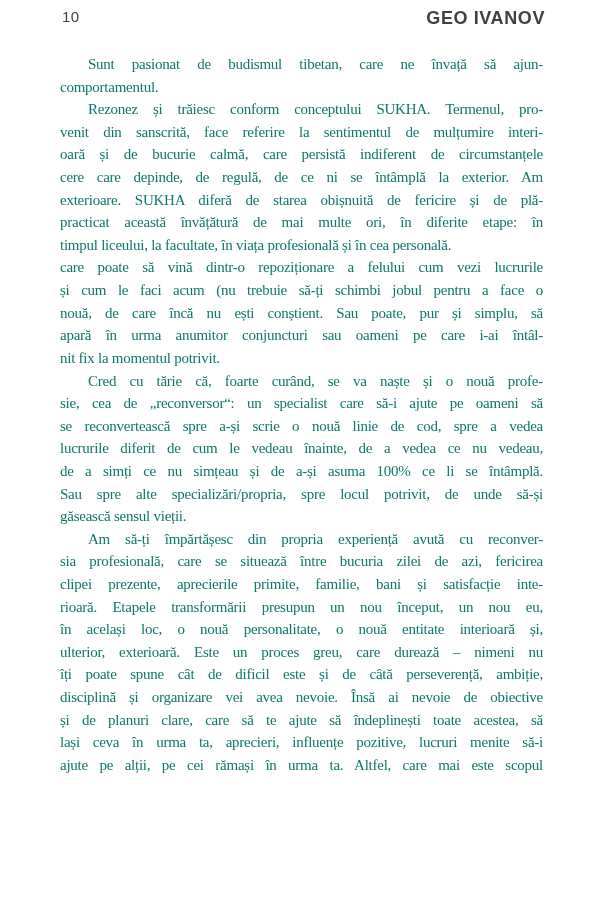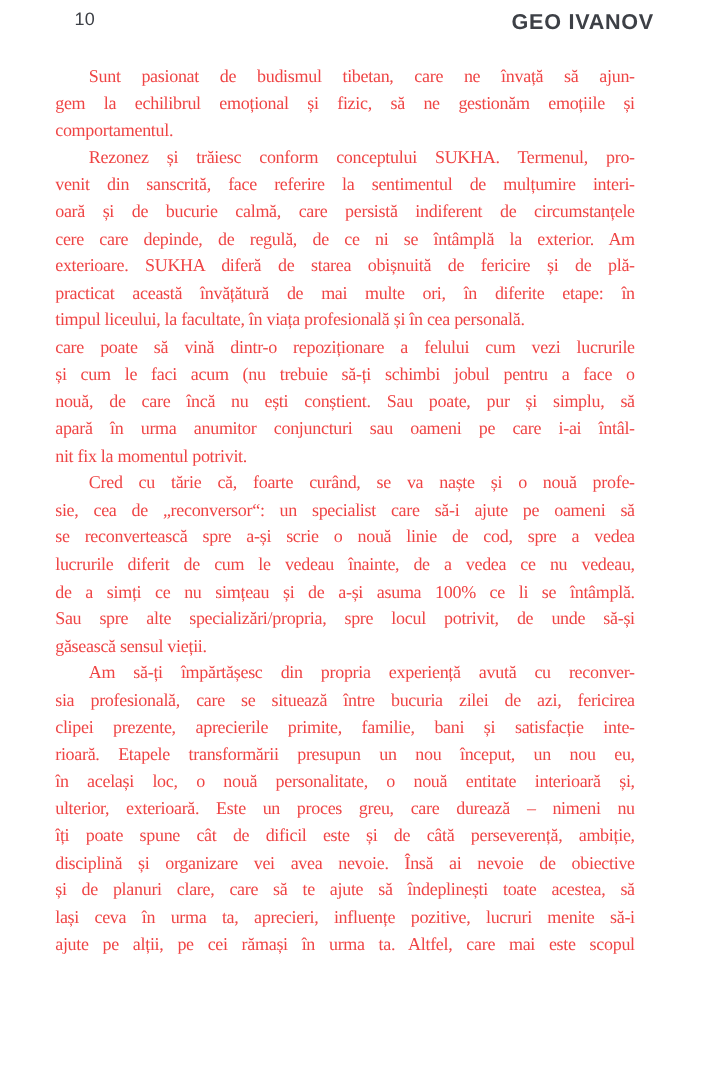--- a/index.html
+++ b/index.html
@@ -30,27 +30,27 @@
     letter-spacing: 0.3px;
   }
   .author {
     font-size: 18px;
     letter-spacing: 0.6px;
     font-weight: 600;
   }
   .page-body {
     position: absolute;
     top: 53px;
-    left: 46px;
+    left: 60px;
     width: 483px;
     font-family: "Liberation Serif", serif;
     font-size: 15px;
     line-height: 22.62px;
     letter-spacing: -0.25px;
-    color: #ef4444;
+    color: #0f766e;
   }
   .paragraph {
     margin: 0;
   }
   .line {
     height: 22.62px;
     overflow: hidden;
     text-align: justify;
     text-align-last: justify;
     white-space: normal;
@@ -66,21 +66,20 @@
 <body>
 
 <div class="page">
   <div class="running-header">
     <span class="page-number">10</span>
     <span class="author">GEO IVANOV</span>
   </div>
   <div class="page-body">
       <div class="paragraph">
         <div class="line indent">Sunt pasionat de budismul tibetan, care ne învață să ajun-</div>
-        <div class="line">gem la echilibrul emoțional și fizic, să ne gestionăm emoțiile și</div>
         <div class="line para-end">comportamentul.</div>
       </div>
       <div class="paragraph">
         <div class="line indent">Rezonez și trăiesc conform conceptului SUKHA. Termenul, pro-</div>
         <div class="line">venit din sanscrită, face referire la sentimentul de mulțumire interi-</div>
         <div class="line">oară și de bucurie calmă, care persistă indiferent de circumstanțele</div>
         <div class="line">cere care depinde, de regulă, de ce ni se întâmplă la exterior. Am</div>
         <div class="line">exterioare. SUKHA diferă de starea obișnuită de fericire și de plă-</div>
         <div class="line">practicat această învățătură de mai multe ori, în diferite etape: în</div>
         <div class="line para-end">timpul liceului, la facultate, în viața profesională și în cea personală.</div>

